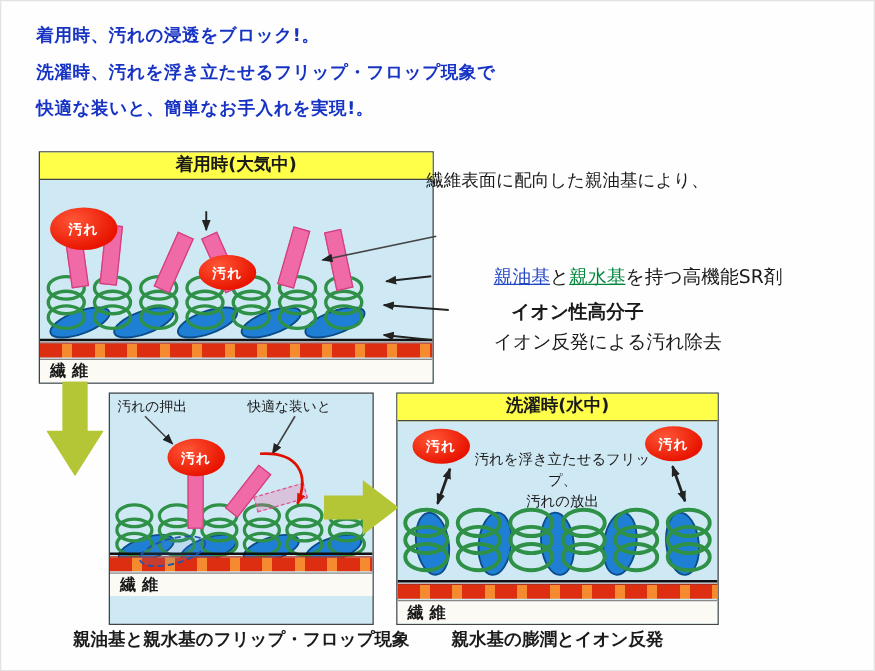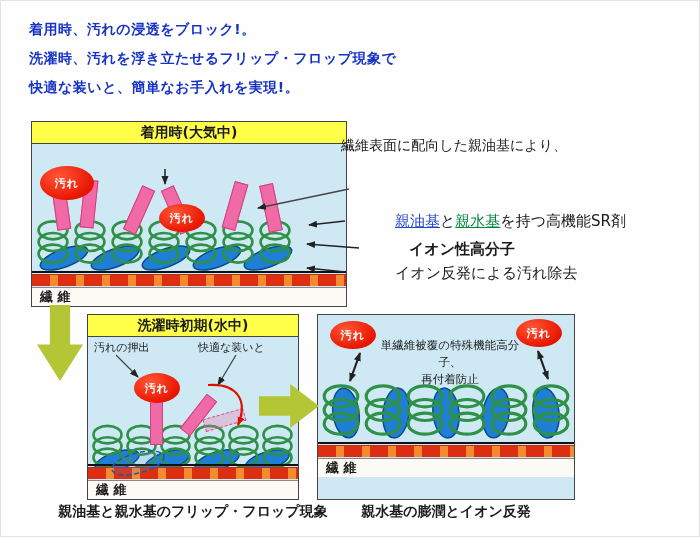--- a/index.html
+++ b/index.html
@@ -145,21 +145,20 @@
     <div>繊維表面に配向した親油基により、</div>
   </div>
 
   <div class="legend-text" style="left:346px; top:211px;">
     <span class="u-blue">親油基</span><span>と</span><span class="u-green">親水基</span><span>を持つ高機能SR剤</span>
   </div>
   <div class="legend-text" style="left:360px; top:239px;font-weight:bold;">イオン性高分子</div>
   <div class="legend-text" style="left:346px; top:263px;">イオン反発による汚れ除去</div>
 
   <section class="panel" style="left:86px; top:313px; width:212px; height:186px;">
-    <div class="panel-title">洗濯時初期(水中)</div>
     <div class="panel-body">
 
       <div class="small-label" style="left:6px;top:3px;">汚れの押出</div>
       <div class="small-label" style="left:110px;top:3px;">快適な装いと</div>
 
       <div class="stain" style="left:46px;top:36px;width:46px;height:30px;">
         <span>汚れ</span>
       </div>
 
       <div class="pinkbar" style="left:62px;top:62px;width:13px;height:46px;"></div>
@@ -192,32 +191,33 @@
       <svg class="panel-overlay" width="210" height="164" viewBox="0 0 210 164">
         <line class="conn-thin" x1="28" y1="18" x2="50" y2="40" marker-end="url(#ah)"></line>
         <line class="conn-thin" x1="148" y1="18" x2="130" y2="48" marker-end="url(#ah)"></line>
         <path class="red-arc" d="M 120,48 C 150,46 160,64 150,88" marker-end="url(#ahr)"></path>
         <ellipse class="dashed-oval" cx="50" cy="126" rx="27" ry="10" transform="rotate(-15 50 126)"></ellipse>
       </svg>
     </div>
   </section>
 
   <section class="panel" style="left:316px; top:313px; width:258px; height:186px;">
+    <div class="panel-title">洗濯時(水中)</div>
     <div class="panel-body">
 
       <div class="stain" style="left:12px;top:6px;width:46px;height:28px;">
         <span>汚れ</span>
       </div>
       <div class="stain" style="left:198px;top:4px;width:46px;height:28px;">
         <span>汚れ</span>
       </div>
 
       <div class="ion-note" style="left:52px;top:22px;width:160px;">
-        <div>単繊維被覆の特殊機能高分子、</div>
-        <div>再付着防止</div>
+        <div>汚れを浮き立たせるフリップ、</div>
+        <div>汚れの放出</div>
       </div>
 
       <svg class="coil-svg" style="left:2px;top:64px;" width="252" height="62" viewBox="0 0 252 62">
         <g>
           <ellipse class="blue-oval" cx="26" cy="34" rx="13" ry="25" transform="rotate(-8 26 34)"></ellipse>
           <ellipse class="blue-oval" cx="76" cy="34" rx="13" ry="25" transform="rotate(6 76 34)"></ellipse>
           <ellipse class="blue-oval" cx="126" cy="34" rx="13" ry="25" transform="rotate(-6 126 34)"></ellipse>
           <ellipse class="blue-oval" cx="176" cy="34" rx="13" ry="25" transform="rotate(8 176 34)"></ellipse>
           <ellipse class="blue-oval" cx="226" cy="34" rx="13" ry="25" transform="rotate(-6 226 34)"></ellipse>
         </g>

